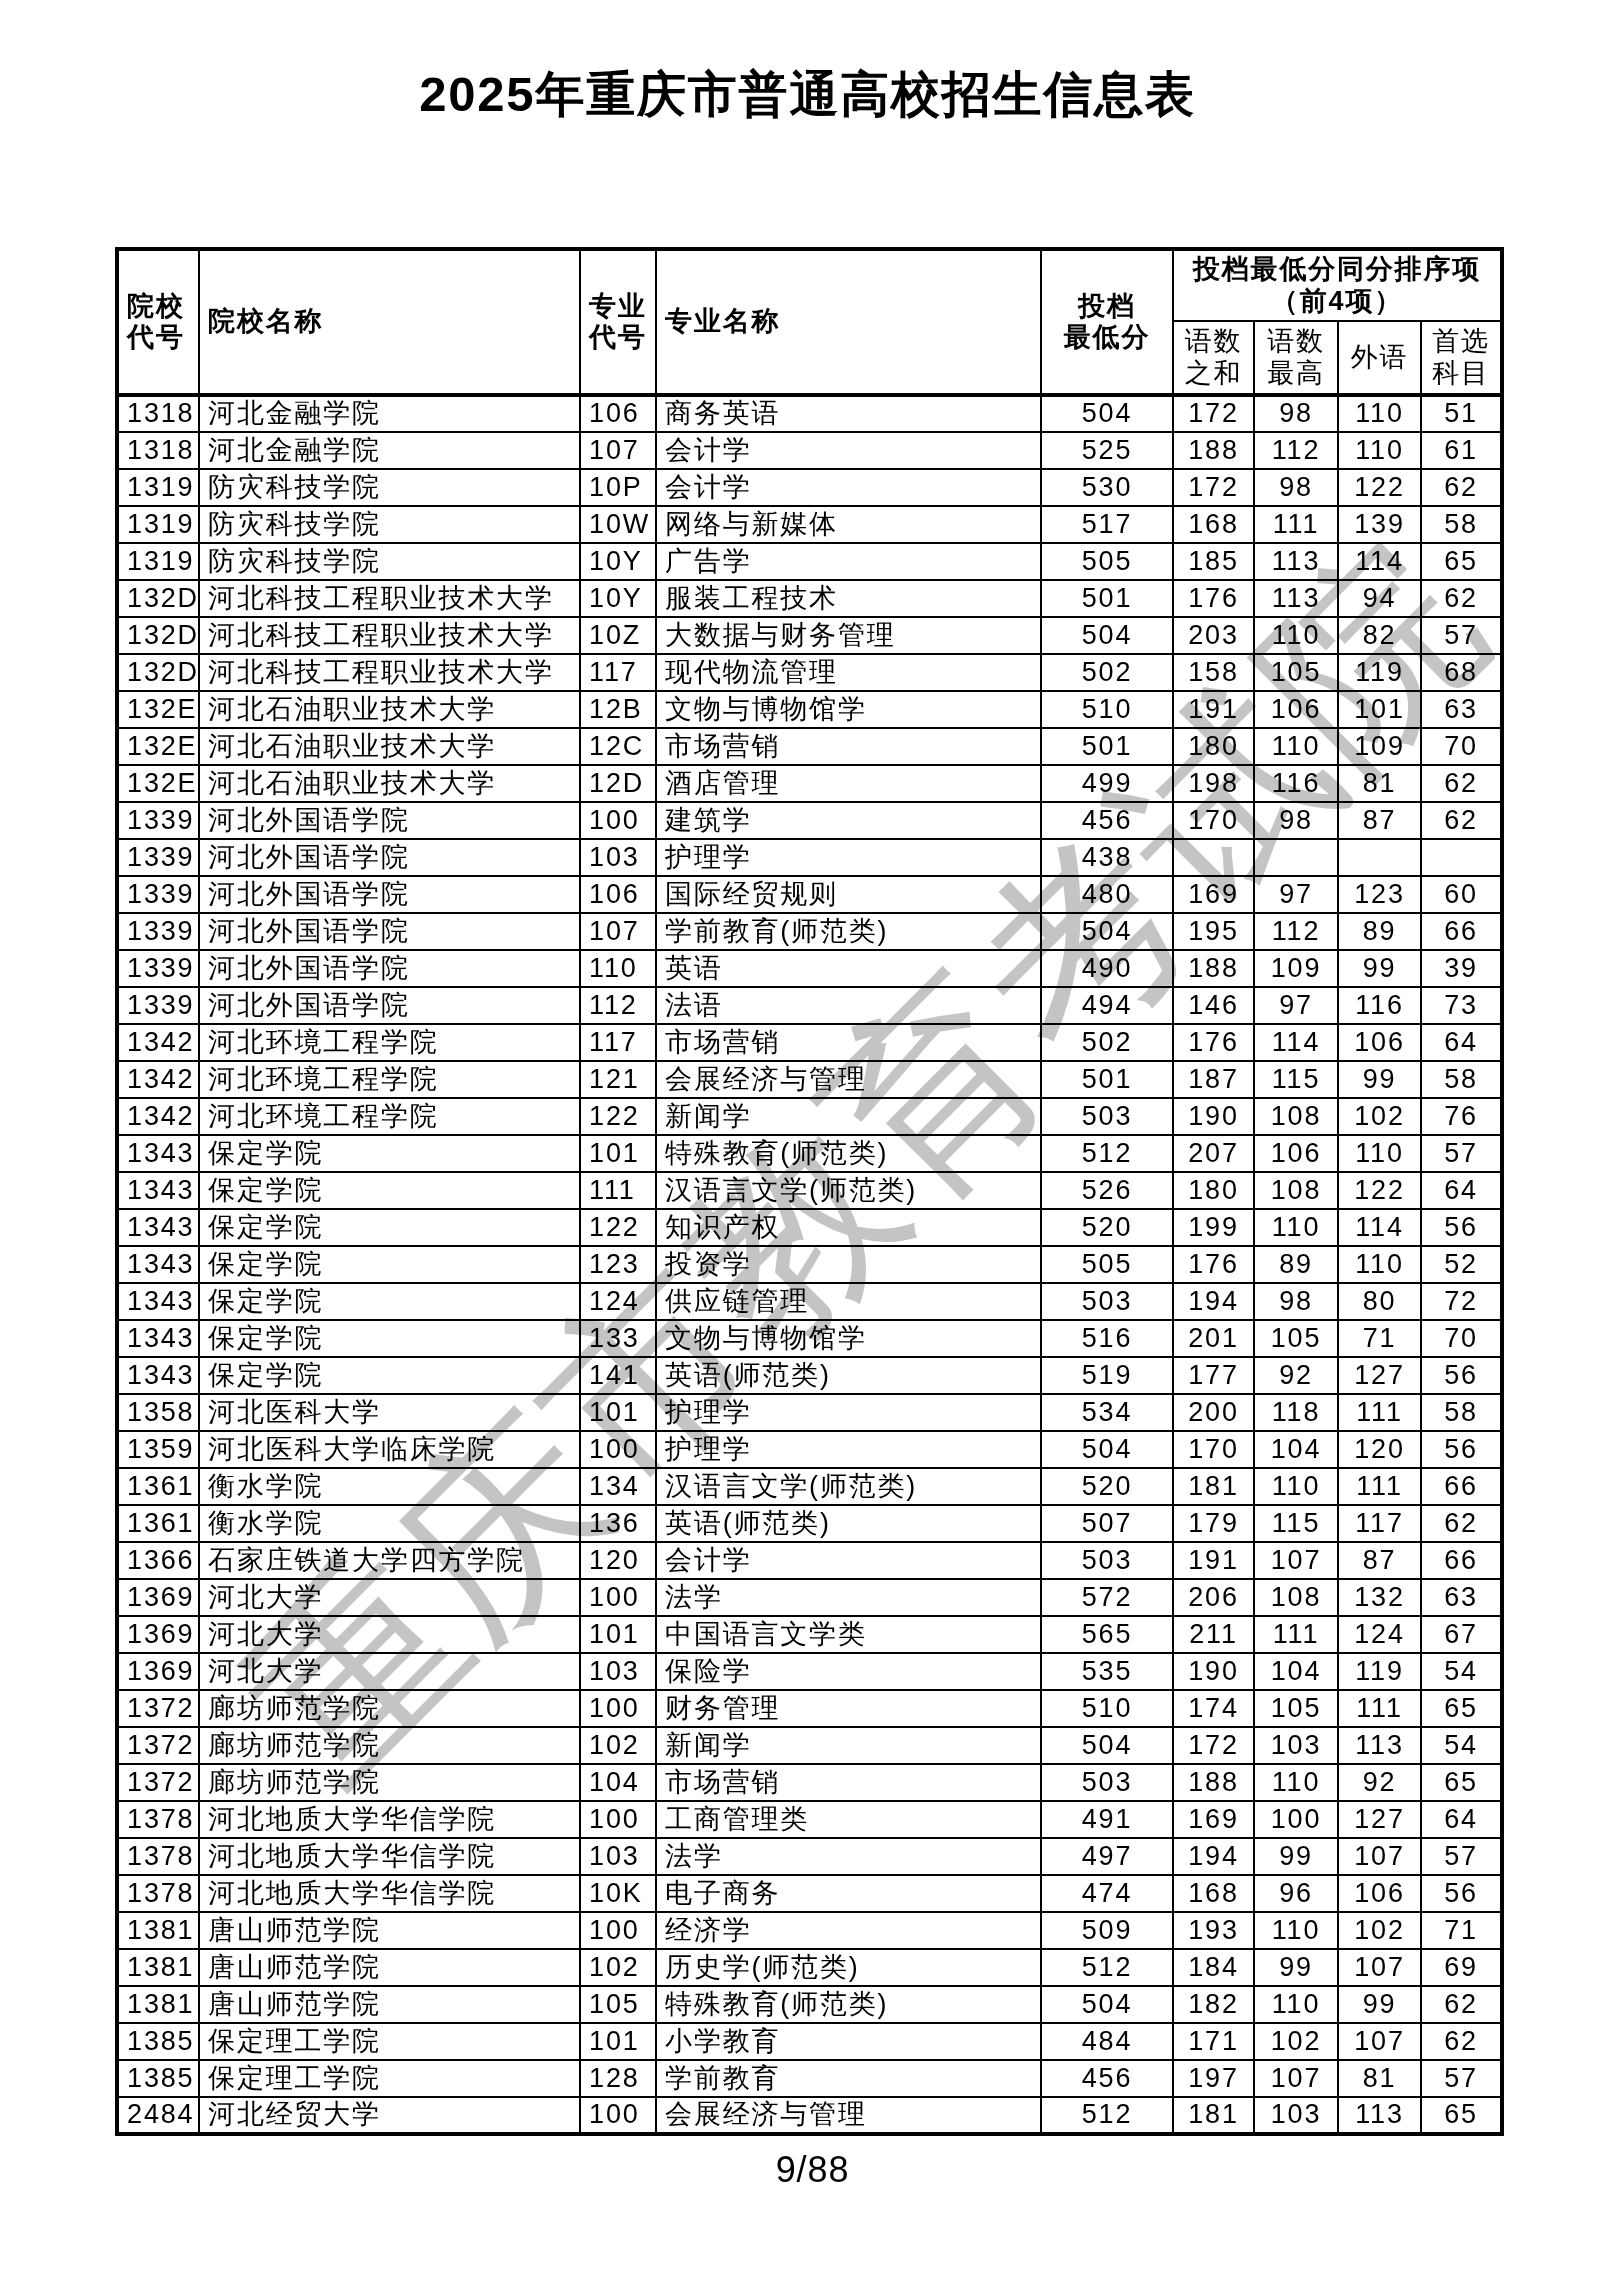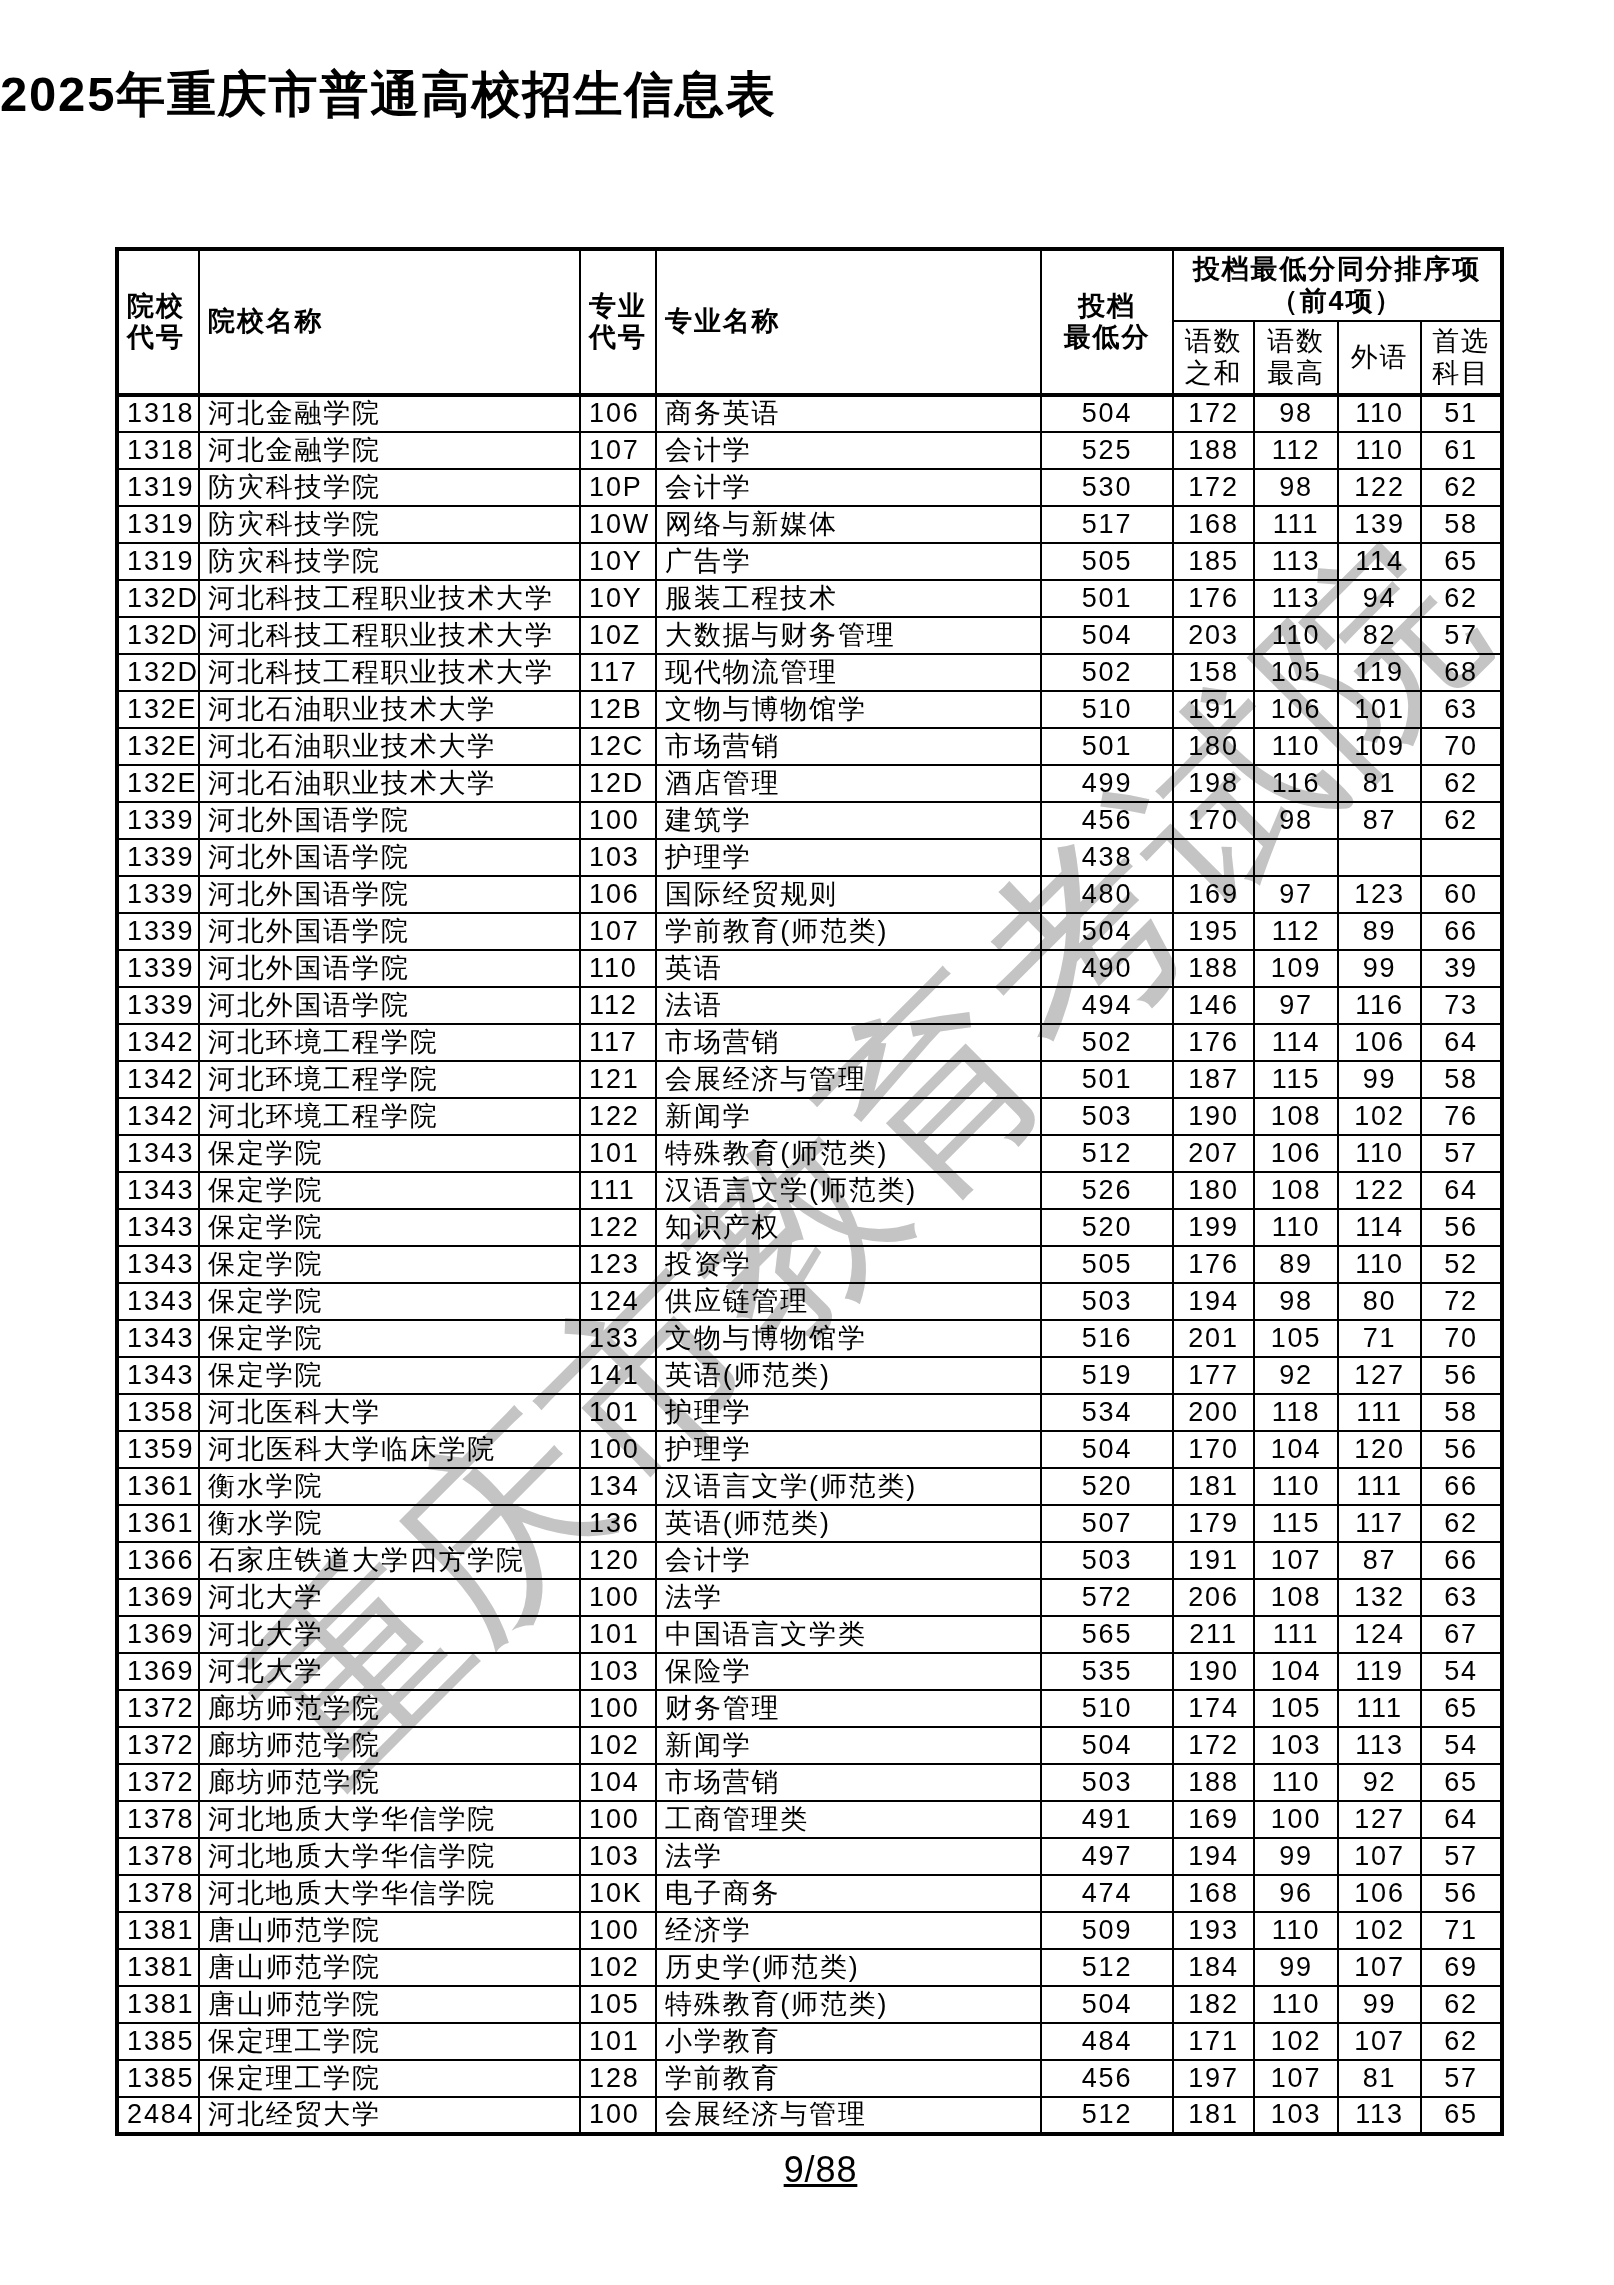--- a/index.html
+++ b/index.html
@@ -24,20 +24,21 @@
     font-family: "Liberation Serif", serif;
     z-index: 0;
     user-select: none;
   }
   .content { position: absolute; left: 0; top: 0; right: 0; bottom: 0; z-index: 1; }
   .title {
     position: absolute;
     top: 62px;
     left: 0;
     width: 100%;
+    text-align: center;
     font-size: 49px;
     font-weight: bold;
     letter-spacing: 1.8px;
   }
   .subtitle {
     position: absolute;
     top: 168px;
     left: 0;
     width: 100%;
     text-align: center;
@@ -68,26 +69,25 @@
   }
   .score-table th { white-space: pre-line; }
   .score-table thead tr.row-span th { height: 69px; font-weight: bold; }
   .score-table thead tr.row-sub th { height: 71px; border-bottom: 4.5px solid #000; }
   .score-table thead th[rowspan] { border-bottom: 4.5px solid #000; }
   .score-table tbody tr { height: 37px; }
   .score-table .al { text-align: left; padding-left: 8.1px; }
   .footer {
     position: absolute;
     top: 2149px;
-    left: 127px;
+    left: 119px;
     width: 1387px;
     text-align: center;
     font-size: 36px;
     letter-spacing: 0.9px;
-    text-decoration: underline;
   }
 </style>
 </head>
 <body>
 
 <div class="page">
   <div class="watermark">重庆市教育考试院</div>
   <div class="content">
     <div class="title">2025年重庆市普通高校招生信息表</div>
 

